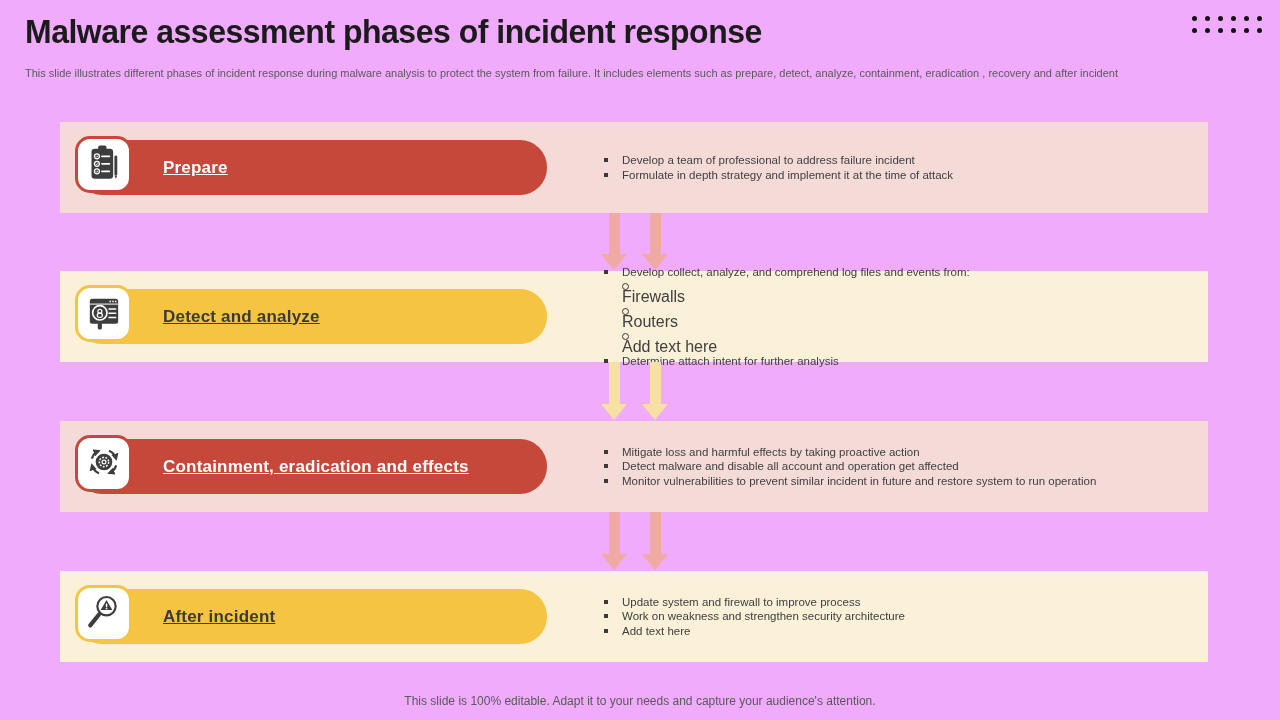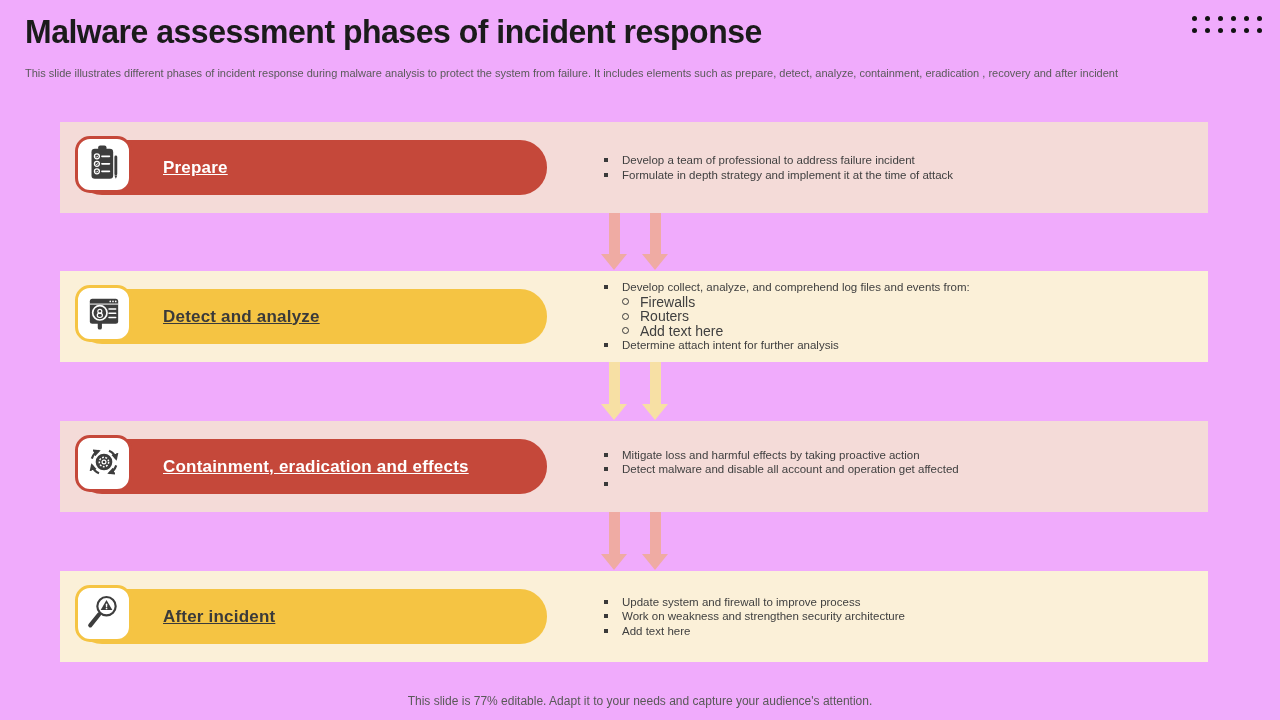--- a/index.html
+++ b/index.html
@@ -47,21 +47,21 @@
   .tile.yellow { border:3px solid var(--yellow,#f5c443); }
 
   .bullets {
     position:absolute; left:544px; top:0; width:600px; height:100%;
     display:flex; flex-direction:column; justify-content:center;
   }
   .bullet { display:flex; align-items:flex-start; font-size:11.5px; line-height:14.5px; color:#404040; }
   .bullet .sq-marker {
     flex:0 0 auto; width:4px; height:4px; background:#3a3a3a; margin:5px 14px 0 0;
   }
-  .sub-bullet { display:flex; align-items:flex-start; font-size:14px; line-height:14.5px; color:#404040; margin-left:18px; }
+  .sub-bullet { display:flex; align-items:flex-start; font-size:16px; line-height:14.5px; color:#404040; margin-left:18px;flex-direction:column; }
   .sub-bullet .o-marker {
     flex:0 0 auto; width:5px; height:5px; border:1px solid #3a3a3a; border-radius:50%;
     background:transparent; margin:3.5px 11px 0 0;
   }
 
   .flow-arrow { position:absolute; width:26px; display:flex; flex-direction:column; align-items:center; }
   .flow-arrow .shaft { width:11px; flex:1; }
   .flow-arrow .head  { width:0; height:0; border-left:13px solid transparent; border-right:13px solid transparent; border-top:16px solid transparent; }
   .flow-arrow.pink .shaft   { background:var(--pink-arrow,#efaba3); }
   .flow-arrow.pink .head    { border-top-color:var(--pink-arrow,#efaba3); }
@@ -228,20 +228,21 @@
       <div class="bullet">
           <span class="sq-marker"></span>
           <span>Mitigate loss and harmful effects by taking proactive action</span>
         </div>
       <div class="bullet">
           <span class="sq-marker"></span>
           <span>Detect malware and disable all account and operation get affected</span>
         </div>
       <div class="bullet">
           <span class="sq-marker"></span>
+          <span>Monitor vulnerabilities to prevent similar incident in future and restore system to run operation</span>
         </div>
     </div>
   </div>
 
   <div class="flow-arrow pink" style="left:601px; top:512px; height:58px;">
       <div class="shaft"></div>
       <div class="head"></div>
     </div>
   <div class="flow-arrow pink" style="left:642px; top:512px; height:58px;">
       <div class="shaft"></div>
@@ -272,15 +273,15 @@
           <span class="sq-marker"></span>
           <span>Work on weakness and strengthen security architecture</span>
         </div>
       <div class="bullet">
           <span class="sq-marker"></span>
           <span>Add text here</span>
         </div>
     </div>
   </div>
 
-  <div class="footer">This slide is 77% editable. Adapt it to your needs and capture your audience's attention.</div>
+  <div class="footer">This slide is 100% editable. Adapt it to your needs and capture your audience's attention.</div>
 
 </div>
 
 </body></html>

